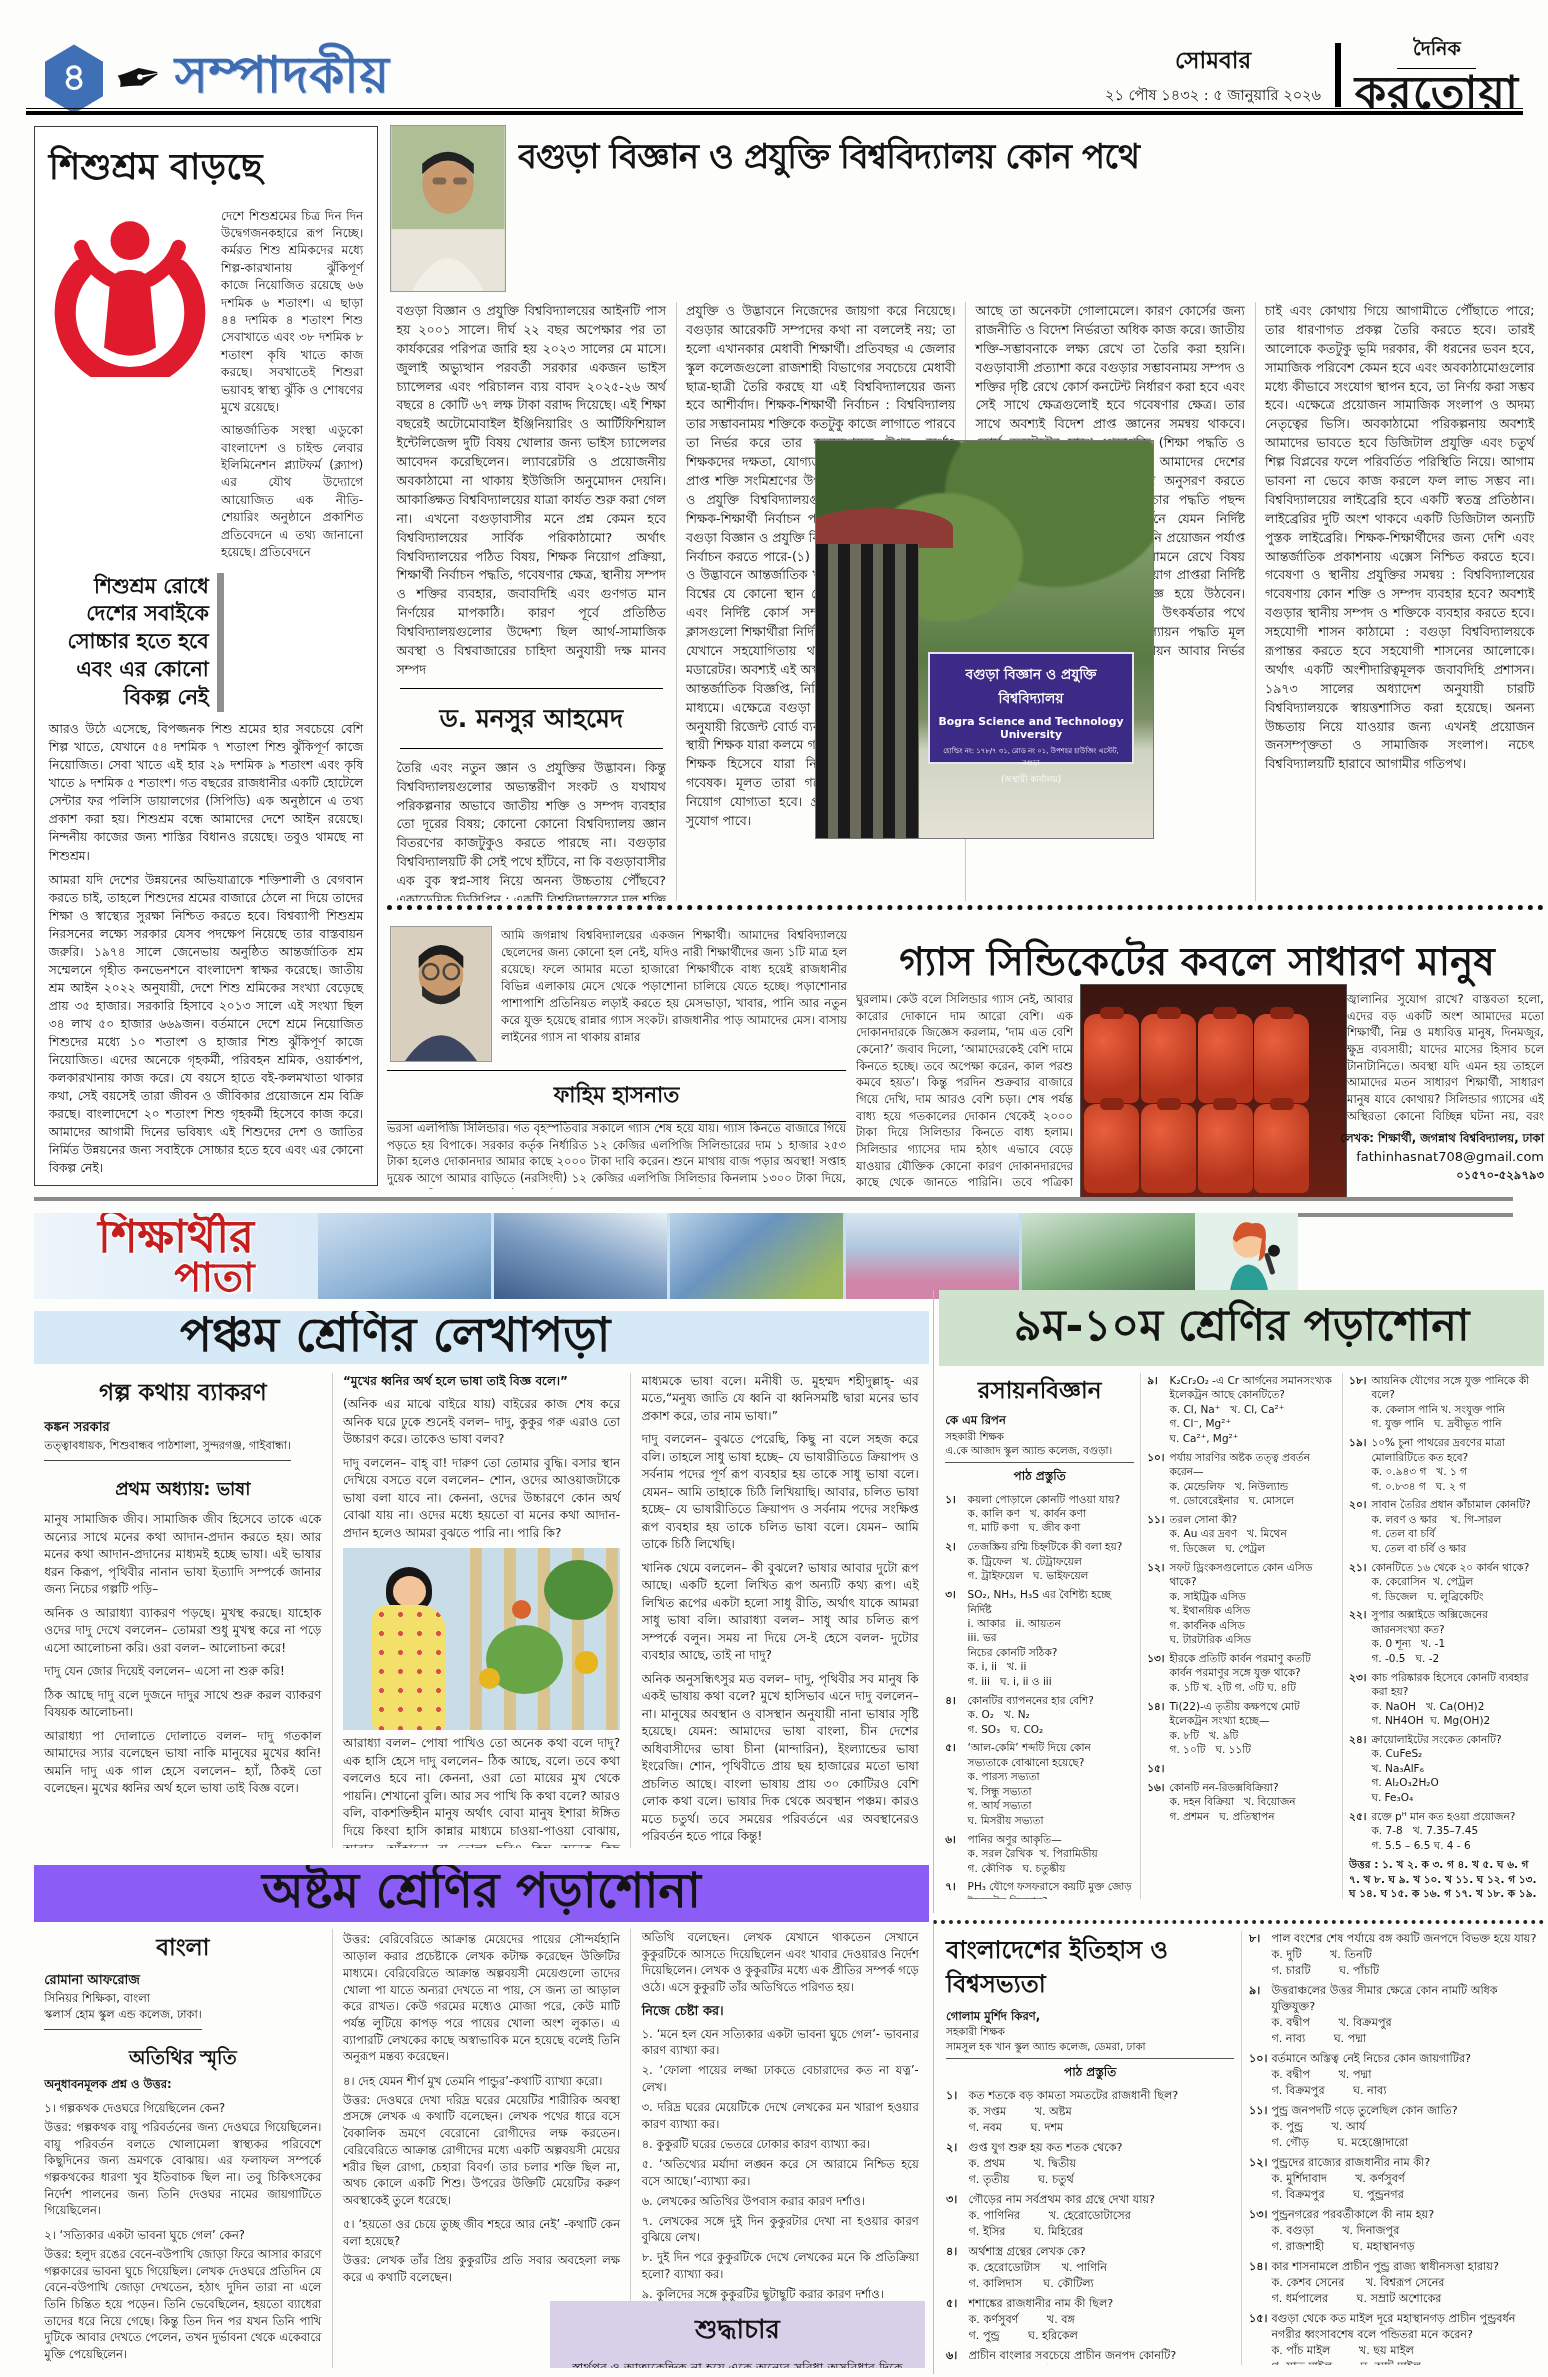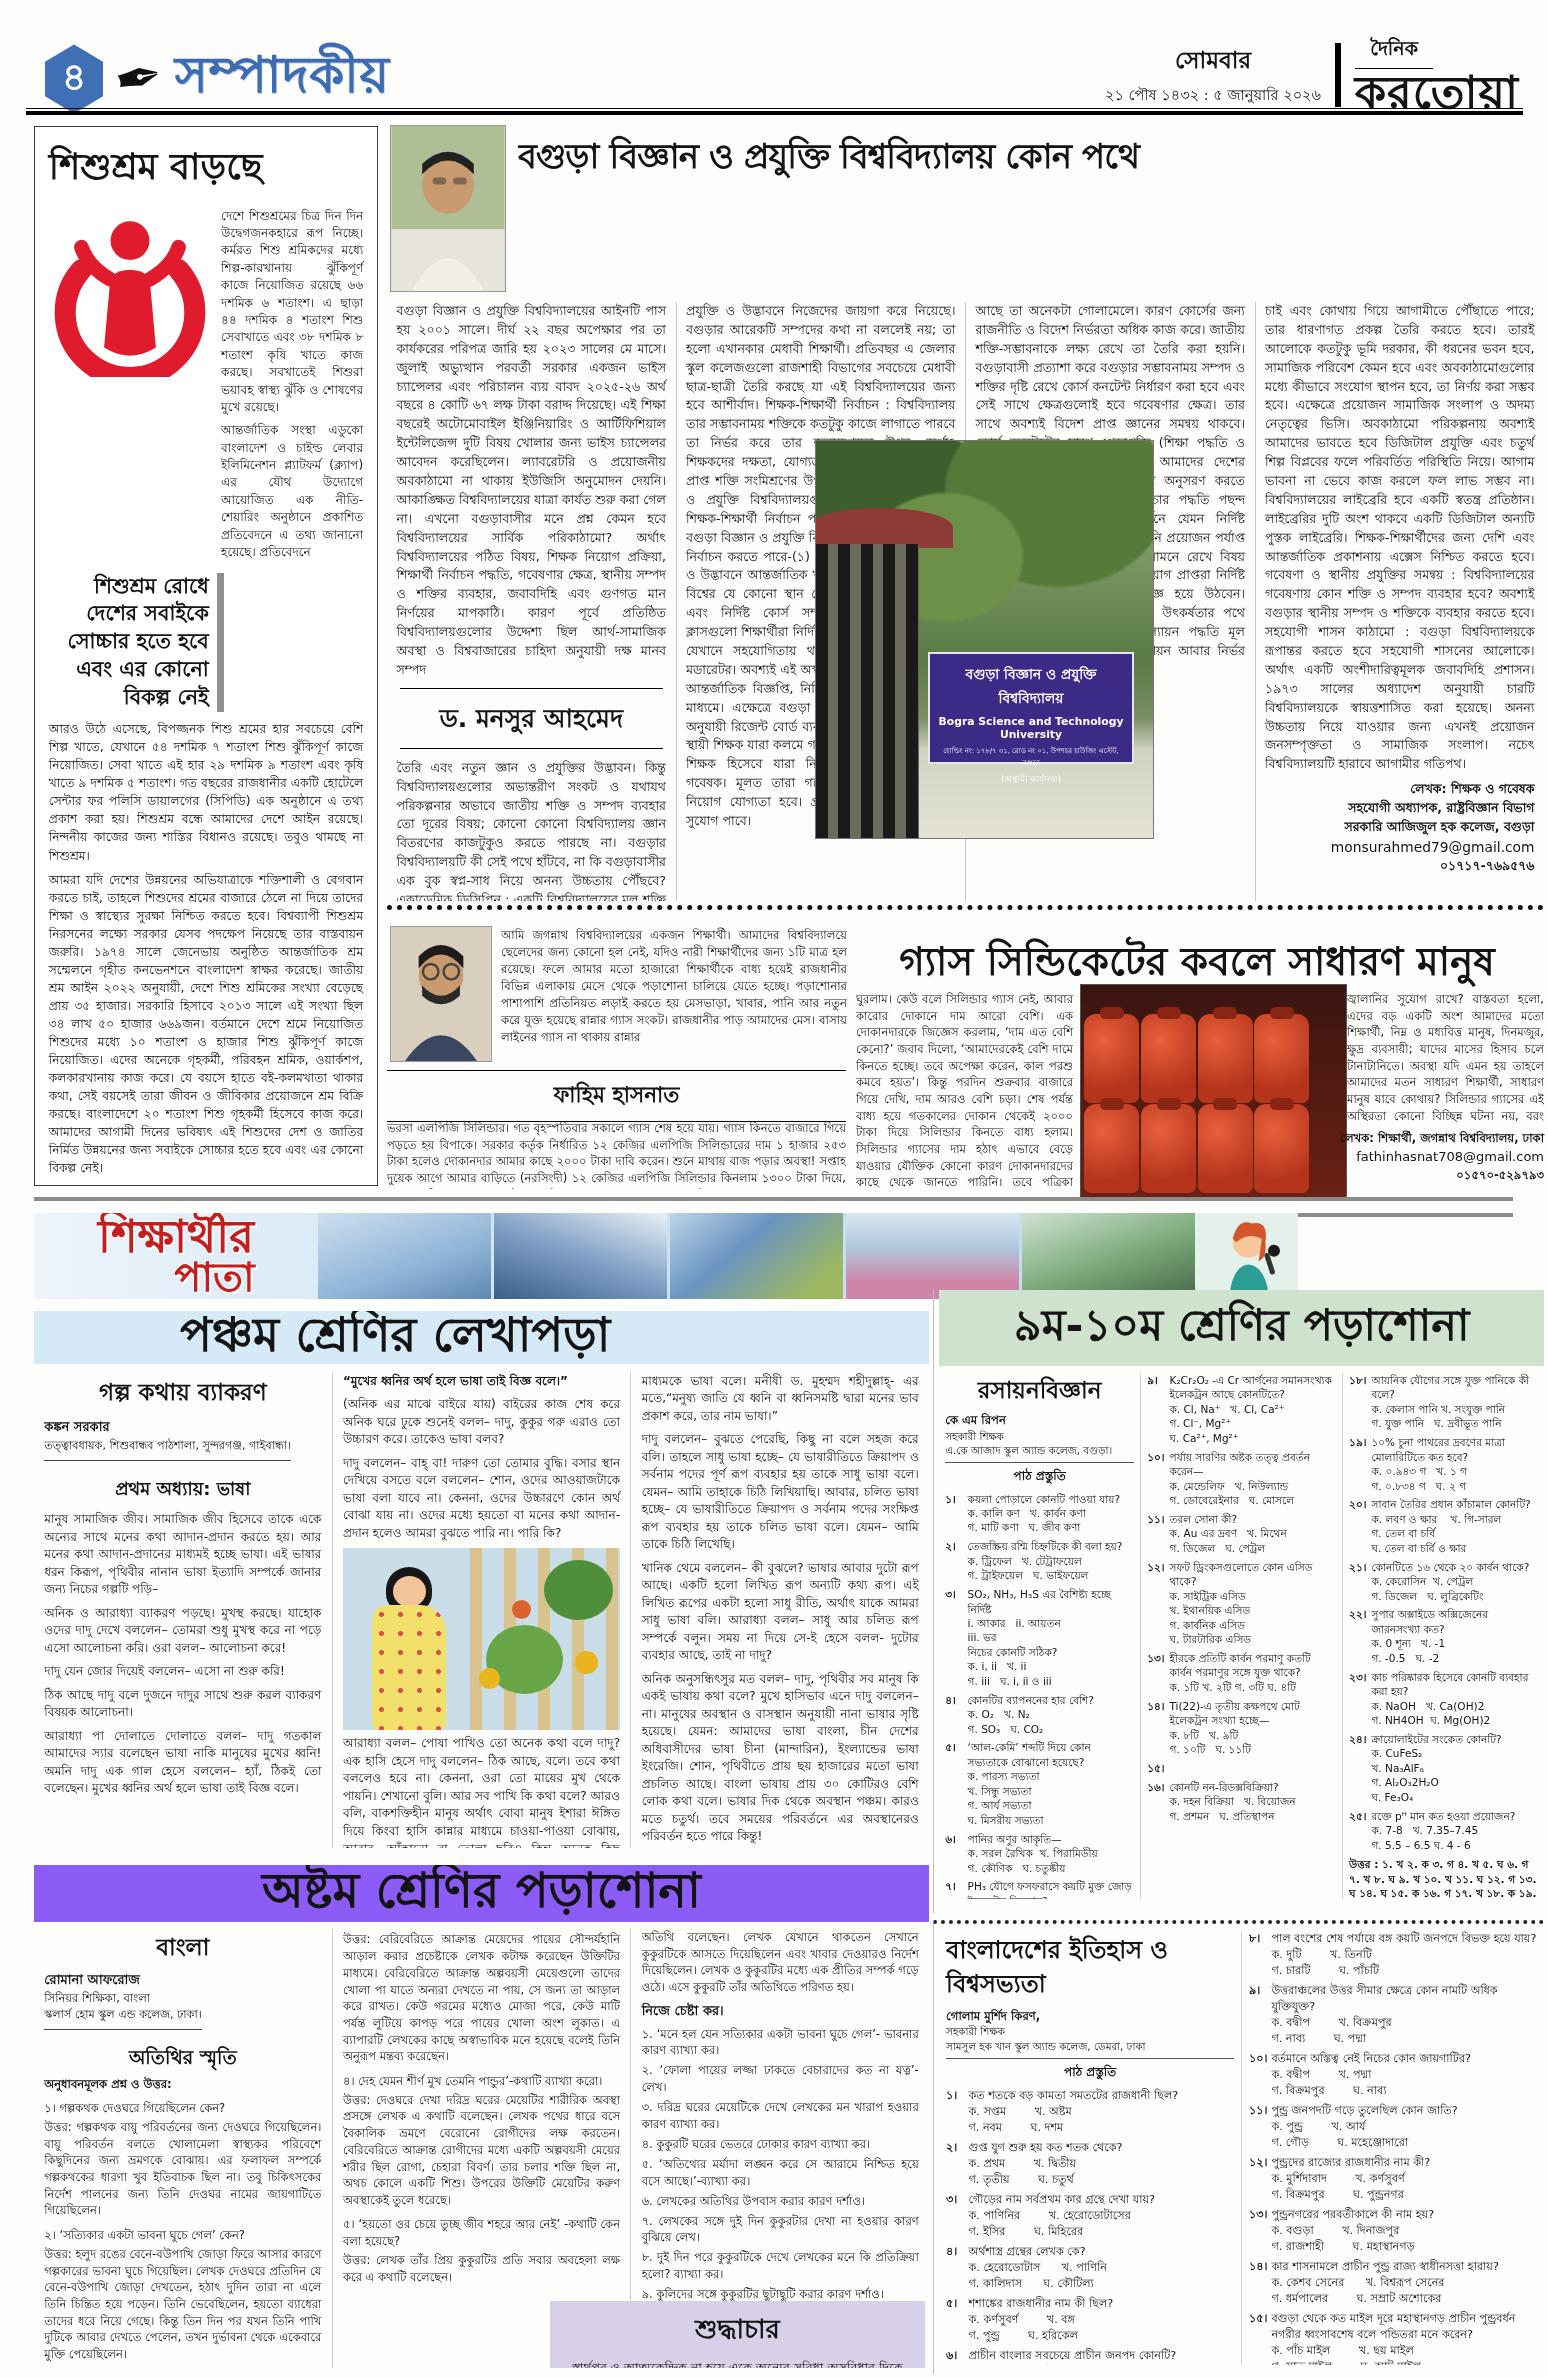--- a/index.html
+++ b/index.html
@@ -11,21 +11,21 @@
   .masthead{left:0;top:34px;width:1548px;height:79px;}
   .mh-left{position:absolute;left:45px;top:3.4px;display:flex;align-items:center;gap:12px;}
   .hexagon{width:58px;height:69px;background:#3f6fb4;clip-path:polygon(50% 0,100% 25%,100% 75%,50% 100%,0 75%,0 25%);display:flex;align-items:center;justify-content:center;color:#fff;font-size:38px;font-weight:bold;}
   .pen{font-size:57px;line-height:1;transform:rotate(-12deg);color:#111;}
   .mh-title{font-size:50px;font-weight:800;color:#3e6cb2;text-shadow:0.9px 0.9px 0 #b9cde6;letter-spacing:0.9px;}
   .mh-right{position:absolute;right:29px;top:0;display:flex;align-items:center;gap:13.8px;}
   .mh-date{text-align:center;}
   .weekday{font-size:23px;font-weight:bold;}
   .dateline{font-size:14.6px;margin-top:3.4px;}
   .vbar{width:6px;height:64px;background:#000;}
-  .paper{}
+  .paper{text-align:center;}
   .paper-top{font-size:19px;font-weight:bold;border-bottom:1.7px solid #000;display:inline-block;padding:0 15.5px 1.7px;}
   .paper-name{font-size:45px;font-weight:900;letter-spacing:0.9px;line-height:1.05;}
   .rule-thin{left:26px;top:108px;width:1497px;height:0;border-top:0.9px solid #000;}
   .rule-thick{left:26px;top:111px;width:1497px;height:0;border-top:4.3px solid #000;}
   
   .edbox{left:34px;top:126px;width:344px;height:1060px;border:1.7px solid #3c3c3c;box-sizing:border-box;padding:12px 13.8px;background:#fff;}
   .ed-title{font-size:36px;font-weight:900;margin-bottom:8.6px;}
   .ed-row{display:flex;gap:10.3px;}
   .ed-logo{width:162px;height:169px;flex:0 0 auto;}
   .ed-intro{flex:1;font-size:12px;line-height:1.45;}
@@ -207,27 +207,20 @@
       <p>তৈরি এবং নতুন জ্ঞান ও প্রযুক্তির উদ্ভাবন। কিন্তু বিশ্ববিদ্যালয়গুলোর অভ্যন্তরীণ সংকট ও যথাযথ পরিকল্পনার অভাবে জাতীয় শক্তি ও সম্পদ ব্যবহার তো দূরের বিষয়; কোনো কোনো বিশ্ববিদ্যালয় জ্ঞান বিতরণের কাজটুকুও করতে পারছে না। বগুড়ার বিশ্ববিদ্যালয়টি কী সেই পথে হাঁটবে, না কি বগুড়াবাসীর এক বুক স্বপ্ন-সাধ নিয়ে অনন্য উচ্চতায় পৌঁছবে? একাডেমিক ডিসিপ্লিন : একটি বিশ্ববিদ্যালয়ের মূল শক্তি হলো স্থানীয়, জাতীয় এবং আন্তর্জাতিক পরিসরের সম্পদের ব্যবহার, নতুন জ্ঞান উৎপাদন ও বিতরণ। এই ত্রয়ী শক্তিই নির্ধারণ করে দেয় বিশ্ববিদ্যালয়ের একাডেমিক পরিসর কী হবে। সাধারণত স্থানীয় শক্তি ও সম্পদের প্রতি লক্ষ্য রেখে বিশেষায়িত বিশ্ববিদ্যালয়ের যাত্রা শুরু হয়। বগুড়া বাংলাদেশের তৃতীয় অর্থনৈতিক কেন্দ্র এবং বিপুল সম্ভাবনাময় স্থান। বিশেষ করে কৃষি ও কৃষি যন্ত্রকৌশলে রয়েছে ব্যাপক সম্ভবনা। বলা যেতে পারে, কোনো ধরনের সহায়তা ছাড়াই এখানকার হালকা ও ভারী শিল্প দেশ-বিদেশের বাজারে স্থান করে নিয়েছে। আমরা যদি সম্ভাবনাময় ক্ষেত্রগুলোকে একাডেমিক দিক থেকে চিন্তা করি তাহলে দাঁড়ায়: কৃষি প্রযুক্তি, জীন প্রযুক্তি, মলিকুলার বায়োলজি প্ল্যান্ট, বায়োকেমিস্ট্রি প্ল্যান্ট, ইন্ডাস্ট্রিয়াল বায়োটেকনোলজি, একুয়াকালচার, ফুড টেকনোলজি, এ্যানিমেল-ডেইরি সাইন্সসহ নানা বিষয়।</p>
     </div>
     <div class="ma-col just">
       <p>প্রযুক্তি ও উদ্ভাবনে নিজেদের জায়গা করে নিয়েছে। বগুড়ার আরেকটি সম্পদের কথা না বললেই নয়; তা হলো এখানকার মেধাবী শিক্ষার্থী। প্রতিবছর এ জেলার স্কুল কলেজগুলো রাজশাহী বিভাগের সবচেয়ে মেধাবী ছাত্র-ছাত্রী তৈরি করছে যা এই বিশ্ববিদ্যালয়ের জন্য হবে আশীর্বাদ। শিক্ষক-শিক্ষার্থী নির্বাচন : বিশ্ববিদ্যালয় তার সম্ভাবনাময় শক্তিকে কতটুকু কাজে লাগাতে পারবে তা নির্ভর করে তার জনসম্পদের উপর, অর্থাৎ শিক্ষকদের দক্ষতা, যোগ্যতা, দৃষ্টিভঙ্গি এবং শিক্ষার্থীর প্রাপ্ত শক্তি সংমিশ্রণের উপর। বর্তমানে দেশের বিজ্ঞান ও প্রযুক্তি বিশ্ববিদ্যালয়গুলোর বড় দুর্বলতা হলো শিক্ষক-শিক্ষার্থী নির্বাচন পদ্ধতি। এই দুর্বলতা উত্তরণে বগুড়া বিজ্ঞান ও প্রযুক্তি বিশ্ববিদ্যালয় দুই পর্যায়ে শিক্ষক নির্বাচন করতে পারে-(১) অস্থায়ী শিক্ষক যারা গবেষণা ও উদ্ভাবনে আন্তর্জাতিক খ্যাতিসম্পন্ন তারা অনলাইনে বিশ্বের যে কোনো স্থান থেকে জ্ঞান বিনিময় করবেন এবং নির্দিষ্ট কোর্স সম্পন্ন করবেন। অনলাইনের ক্লাসগুলো শিক্ষার্থীরা নির্দিষ্ট সময়ে ক্লাস রুমেই করবেন, যেখানে সহযোগিতায় থাকবেন একজন শিক্ষক বা মডারেটর। অবশ্যই এই অস্থায়ী শিক্ষকরা নির্বাচিত হবেন আন্তর্জাতিক বিজ্ঞপ্তি, নির্দিষ্ট যোগ্যতা ও অভিজ্ঞতার মাধ্যমে। এক্ষেত্রে বগুড়া বিশ্ববিদ্যালয় আইন ২০০১ অনুযায়ী রিজেন্ট বোর্ড ব্যবস্থা নিতে পারে (২) বিভাগে স্থায়ী শিক্ষক যারা কলমে গবেষণা ও জ্ঞান বিতরণে দক্ষ, শিক্ষক হিসেবে যারা নিয়োগ পাবেন তারা হবেন গবেষক। মূলত তারা গবেষক, ইউজিসির নির্ধারিত নিয়োগ যোগ্যতা হবে। প্রতিটি কোর্স শেষে শিক্ষার্থী সুযোগ পাবে।</p>
     </div>
     <div class="ma-col just">
       <p>আছে তা অনেকটা গোলামেলে। কারণ কোর্সের জন্য রাজনীতি ও বিদেশ নির্ভরতা অধিক কাজ করে। জাতীয় শক্তি-সম্ভাবনাকে লক্ষ্য রেখে তা তৈরি করা হয়নি। বগুড়াবাসী প্রত্যাশা করে বগুড়ার সম্ভাবনাময় সম্পদ ও শক্তির দৃষ্টি রেখে কোর্স কনটেন্ট নির্ধারণ করা হবে এবং সেই সাথে ক্ষেত্রগুলোই হবে গবেষণার ক্ষেত্র। তার সাথে অবশ্যই বিদেশ প্রাপ্ত জ্ঞানের সমন্বয় থাকবে। কোর্স কনটেন্টের সাথে পেডাগজি (শিক্ষা পদ্ধতি ও কৌশল অনুশীলন) খুবই জরুরি। আমাদের দেশের বিশ্ববিদ্যালয়ের শিক্ষকরা পেডাগজি অনুসরণ করতে চান না। তারা গতানুগতিক লেকচার পদ্ধতি পছন্দ করেন। কিন্তু অভীষ্ট লক্ষ্য অর্জনে যেমন নির্দিষ্ট পেডাগজি অনুসরণ করতে হয় তেমনি প্রয়োজন পর্যাপ্ত প্রশিক্ষণ। আশা করি বাস্তবতাকে সামনে রেখে বিষয় নির্ধারণ করা হবে এবং ভবিষ্যৎ নিয়োগ প্রাপ্তরা নির্দিষ্ট প্রশিক্ষণের মাধ্যমে দক্ষ ও অভিজ্ঞ হয়ে উঠবেন। শিক্ষার্থী মূল্যায়ন : বিশ্ববিদ্যালয়কে উৎকর্ষতার পথে নিয়ে যাওয়ার জন্য শিক্ষার্থীর মূল্যায়ন পদ্ধতি মূল চাবিকাঠি হিসেবে কাজ করে। মূল্যায়ন আবার নির্ভর করে কোর্স কনটেন্টের উপর।</p>
     </div>
     <div class="ma-col just">
       <p>চাই এবং কোথায় গিয়ে আগামীতে পৌঁছাতে পারে; তার ধারণাগত প্রকল্প তৈরি করতে হবে। তারই আলোকে কতটুকু ভূমি দরকার, কী ধরনের ভবন হবে, সামাজিক পরিবেশ কেমন হবে এবং অবকাঠামোগুলোর মধ্যে কীভাবে সংযোগ স্থাপন হবে, তা নির্ণয় করা সম্ভব হবে। এক্ষেত্রে প্রয়োজন সামাজিক সংলাপ ও অদম্য নেতৃত্বের ভিসি। অবকাঠামো পরিকল্পনায় অবশ্যই আমাদের ভাবতে হবে ডিজিটাল প্রযুক্তি এবং চতুর্থ শিল্প বিপ্লবের ফলে পরিবর্তিত পরিস্থিতি নিয়ে। আগাম ভাবনা না ভেবে কাজ করলে ফল লাভ সম্ভব না। বিশ্ববিদ্যালয়ের লাইব্রেরি হবে একটি স্বতন্ত্র প্রতিষ্ঠান। লাইব্রেরির দুটি অংশ থাকবে একটি ডিজিটাল অন্যটি পুস্তক লাইব্রেরি। শিক্ষক-শিক্ষার্থীদের জন্য দেশি এবং আন্তর্জাতিক প্রকাশনায় এক্সেস নিশ্চিত করতে হবে। গবেষণা ও স্থানীয় প্রযুক্তির সমন্বয় : বিশ্ববিদ্যালয়ের গবেষণায় কোন শক্তি ও সম্পদ ব্যবহার হবে? অবশ্যই বগুড়ার স্থানীয় সম্পদ ও শক্তিকে ব্যবহার করতে হবে। সহযোগী শাসন কাঠামো : বগুড়া বিশ্ববিদ্যালয়কে রূপান্তর করতে হবে সহযোগী শাসনের আলোকে। অর্থাৎ একটি অংশীদারিত্বমূলক জবাবদিহি প্রশাসন। ১৯৭৩ সালের অধ্যাদেশ অনুযায়ী চারটি বিশ্ববিদ্যালয়কে স্বায়ত্তশাসিত করা হয়েছে। অনন্য উচ্চতায় নিয়ে যাওয়ার জন্য এখনই প্রয়োজন জনসম্পৃক্ততা ও সামাজিক সংলাপ। নচেৎ বিশ্ববিদ্যালয়টি হারাবে আগামীর গতিপথ।</p>
-      <div class="ma-sign">
-        <div>লেখক: শিক্ষক ও গবেষক</div>
-        <div>সহযোগী অধ্যাপক, রাষ্ট্রবিজ্ঞান বিভাগ</div>
-        <div>সরকারি আজিজুল হক কলেজ, বগুড়া</div>
-        <div class="lat">monsurahmed79@gmail.com</div>
-        <div>০১৭১৭-৭৬৯৫৭৬</div>
-      </div>
     </div>
   </div>
   <div class="campus-photo">
     <div class="foliage" style="left:-26px;top:-34px;width:189px;height:172px;background:#3f5e2e;"></div>
     <div class="foliage" style="left:129px;top:-43px;width:224px;height:189px;background:#557a3a;"></div>
     <div class="foliage" style="left:52px;top:52px;width:155px;height:129px;background:#6d9048;"></div>
     <div class="gate-roof"></div>
     <div class="gate"></div>
     <div class="sign">
       <div class="sign-bn">বগুড়া বিজ্ঞান ও প্রযুক্তি বিশ্ববিদ্যালয়</div>

